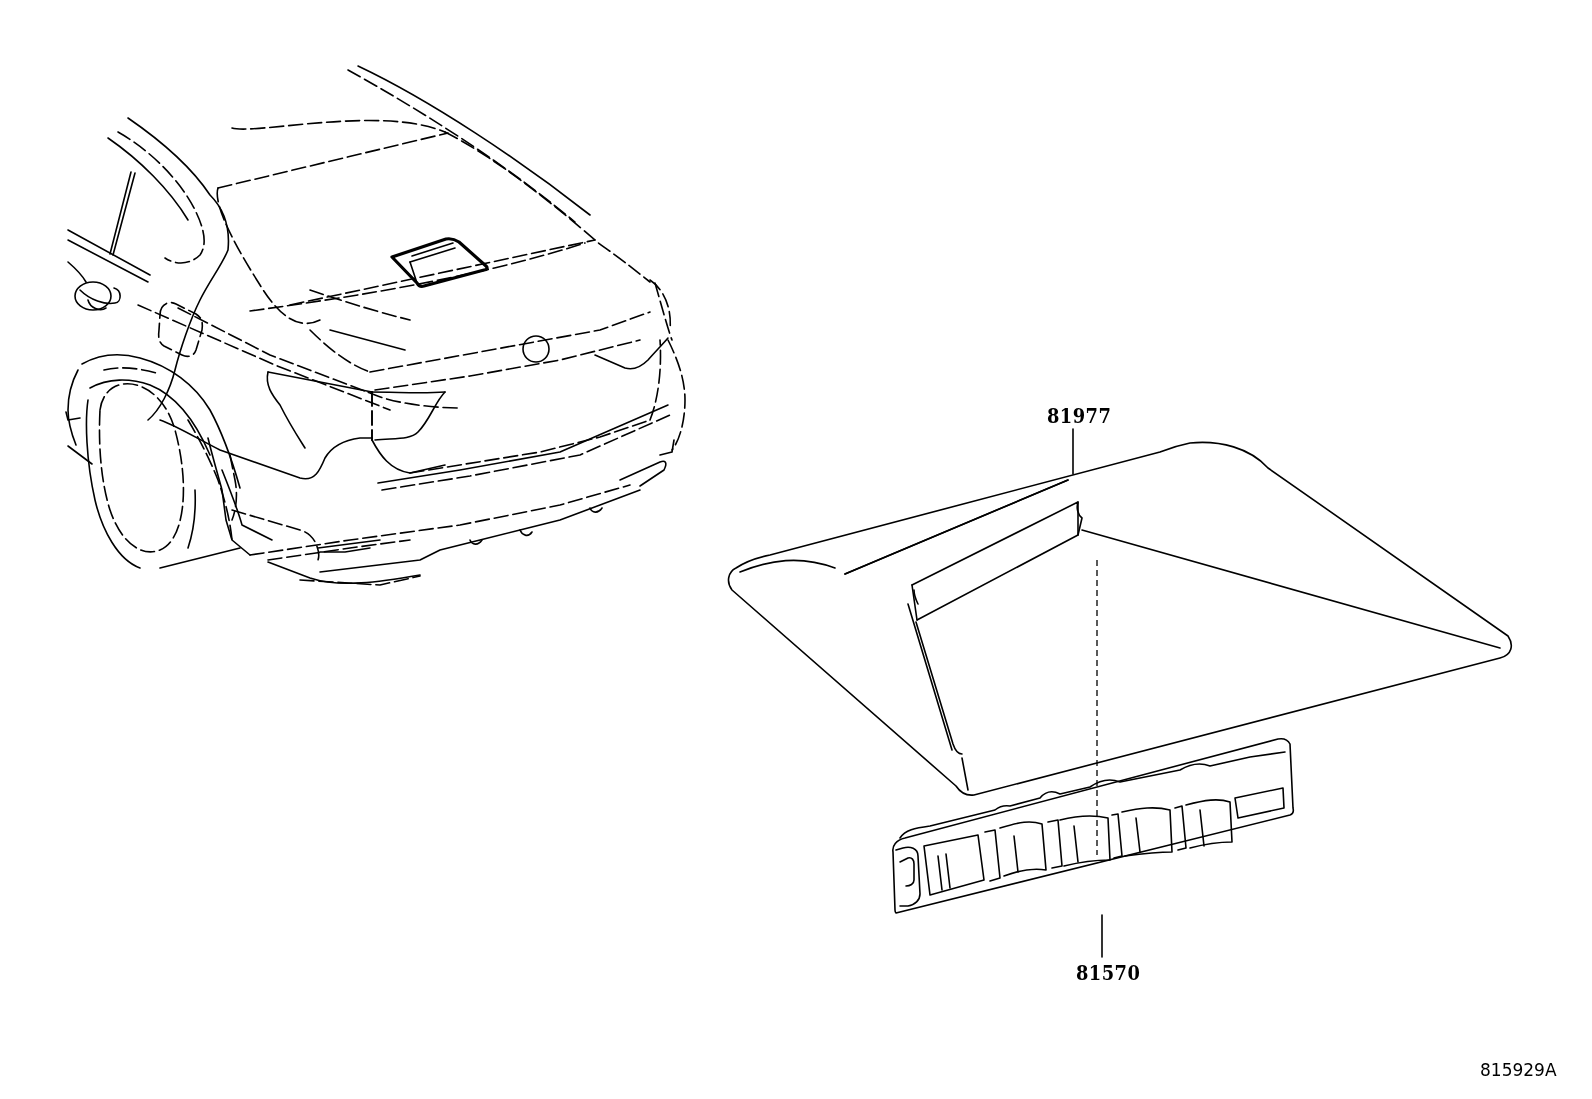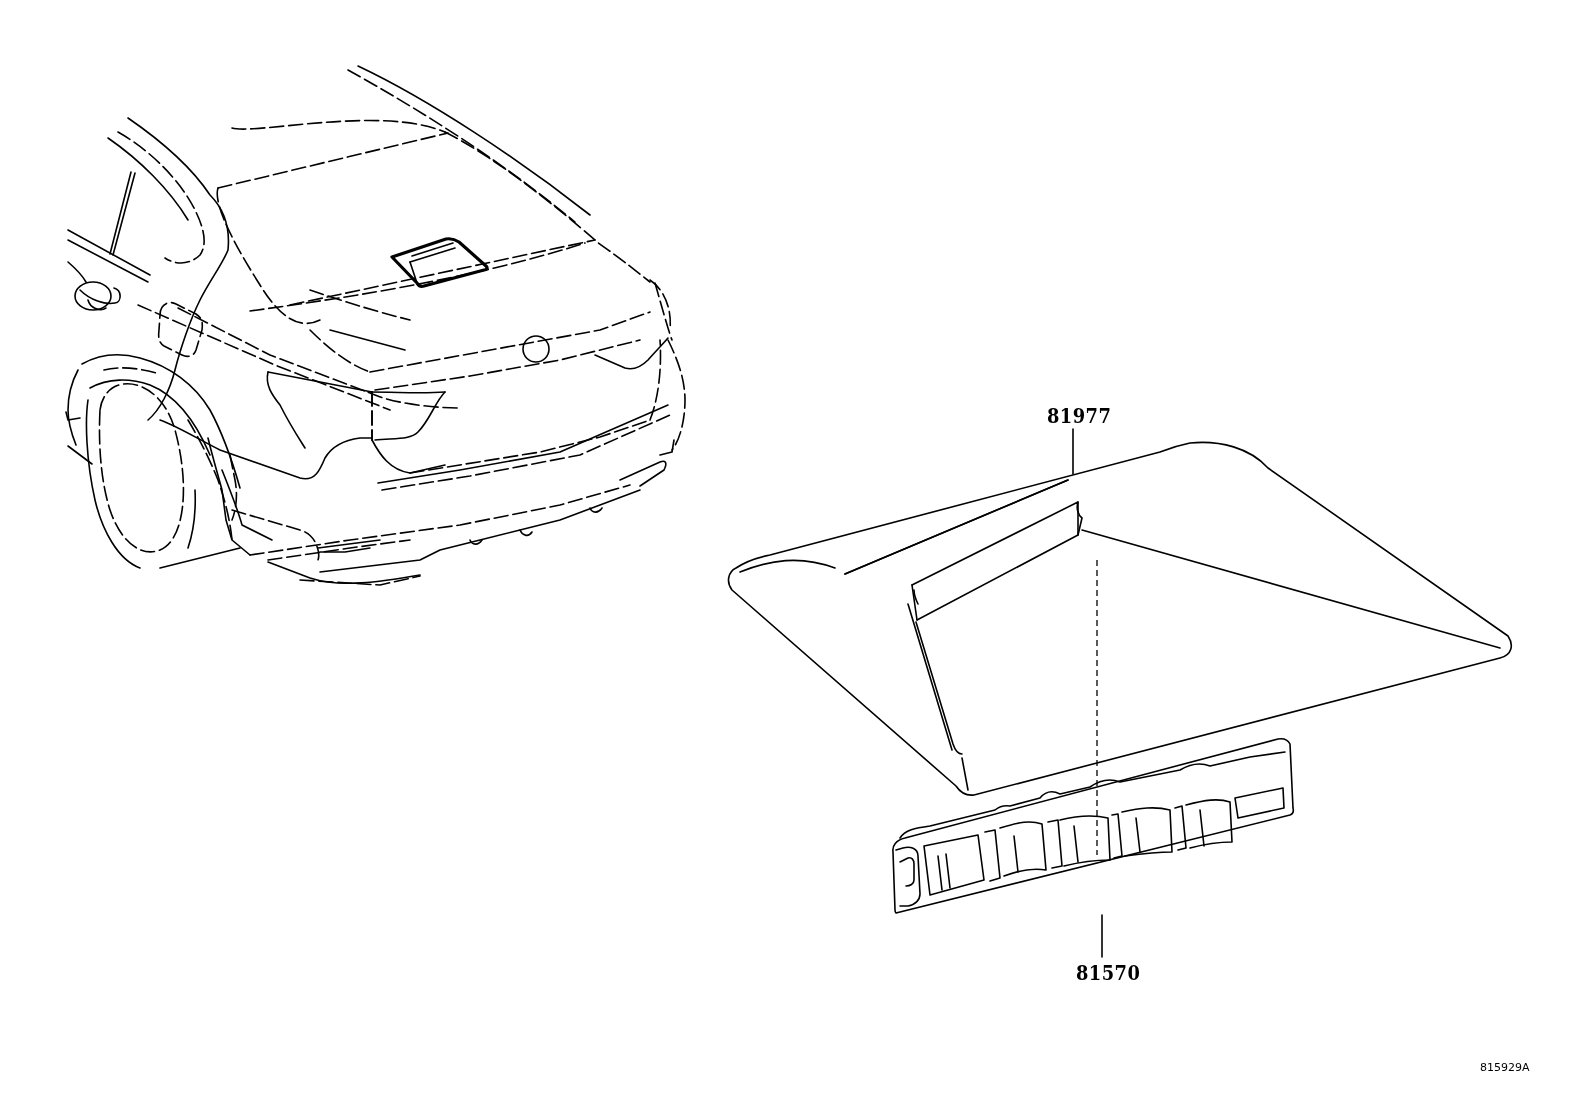--- a/index.html
+++ b/index.html
@@ -29,21 +29,21 @@
       letter-spacing: 0.5px;
       color: #000000;
       transform: scaleX(0.85);
       transform-origin: left top;
       line-height: 1;
       white-space: nowrap;
     }
     .diagram-id {
       position: absolute;
       font-family: "DejaVu Sans", "Liberation Sans", sans-serif;
-      font-size: 11px;
+      font-size: 17px;
       color: #000000;
       line-height: 1;
       white-space: nowrap;
     }
     svg .ln { fill: none; stroke: #000; stroke-width: 1.6; stroke-linecap: round; stroke-linejoin: round; }
     svg .dash { stroke-dasharray: 14 5; }
     svg .thick { stroke-width: 3.2; }
     svg .centerline { fill: none; stroke: #000; stroke-width: 1.3; stroke-dasharray: 6 4; }
   </style>
 </head>

